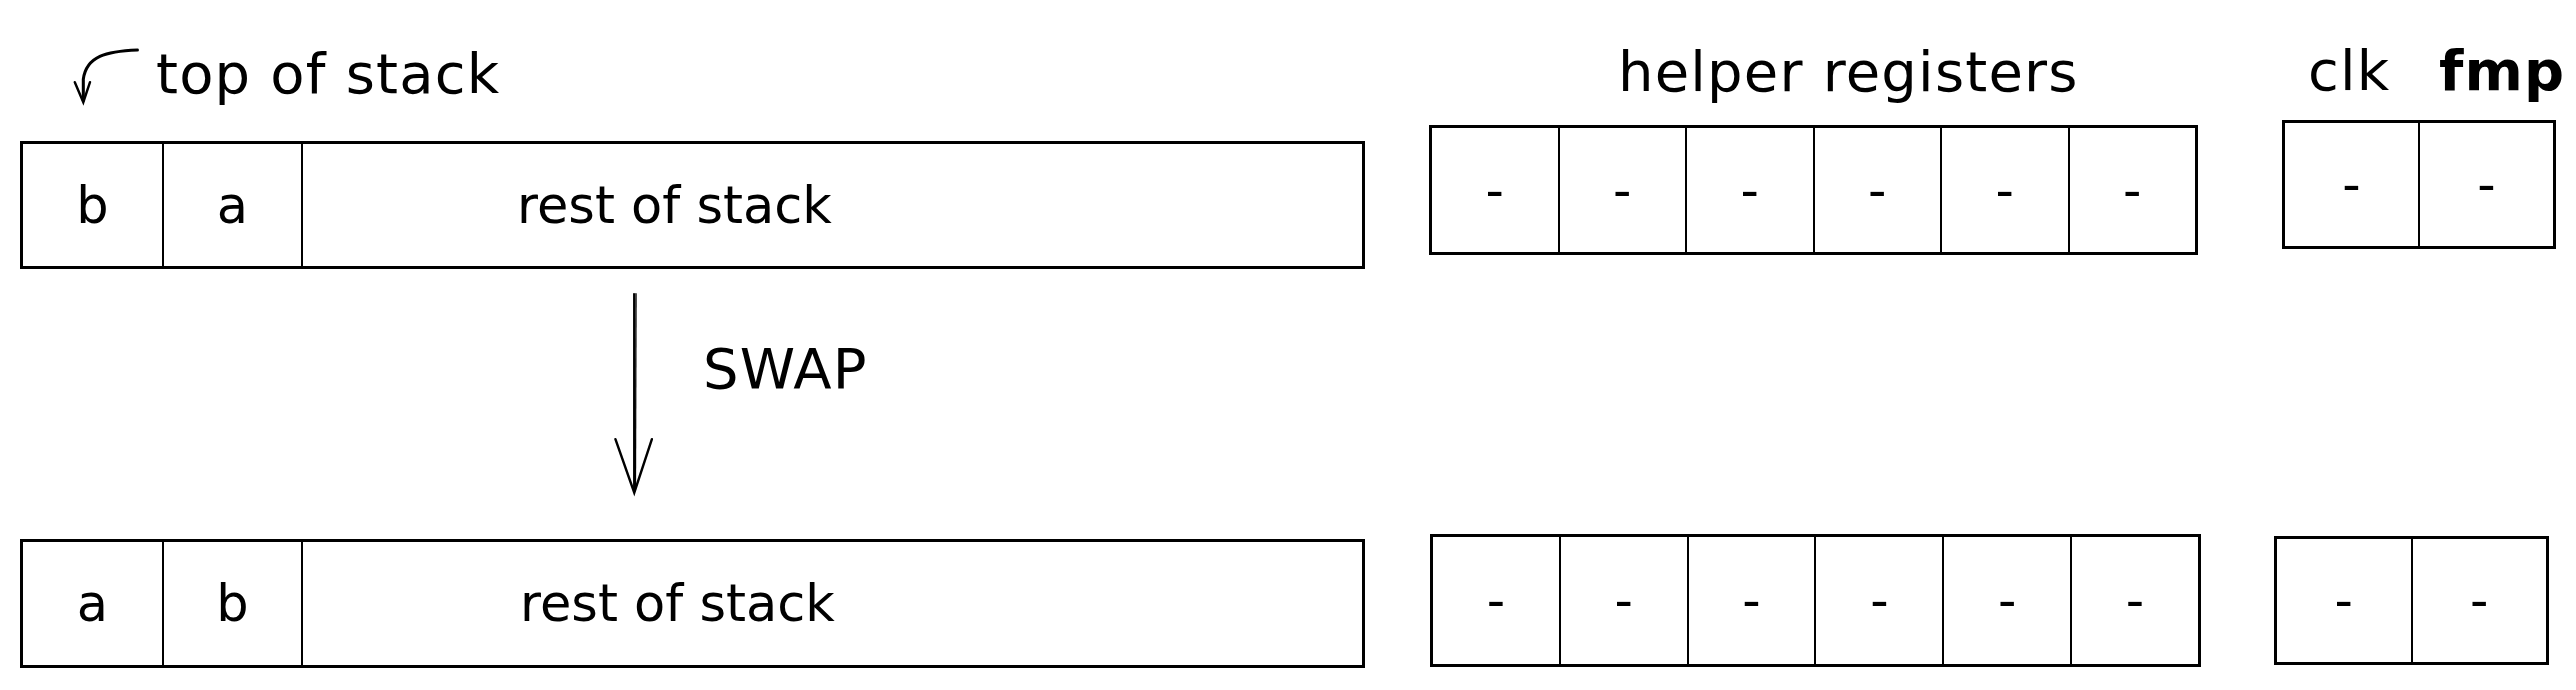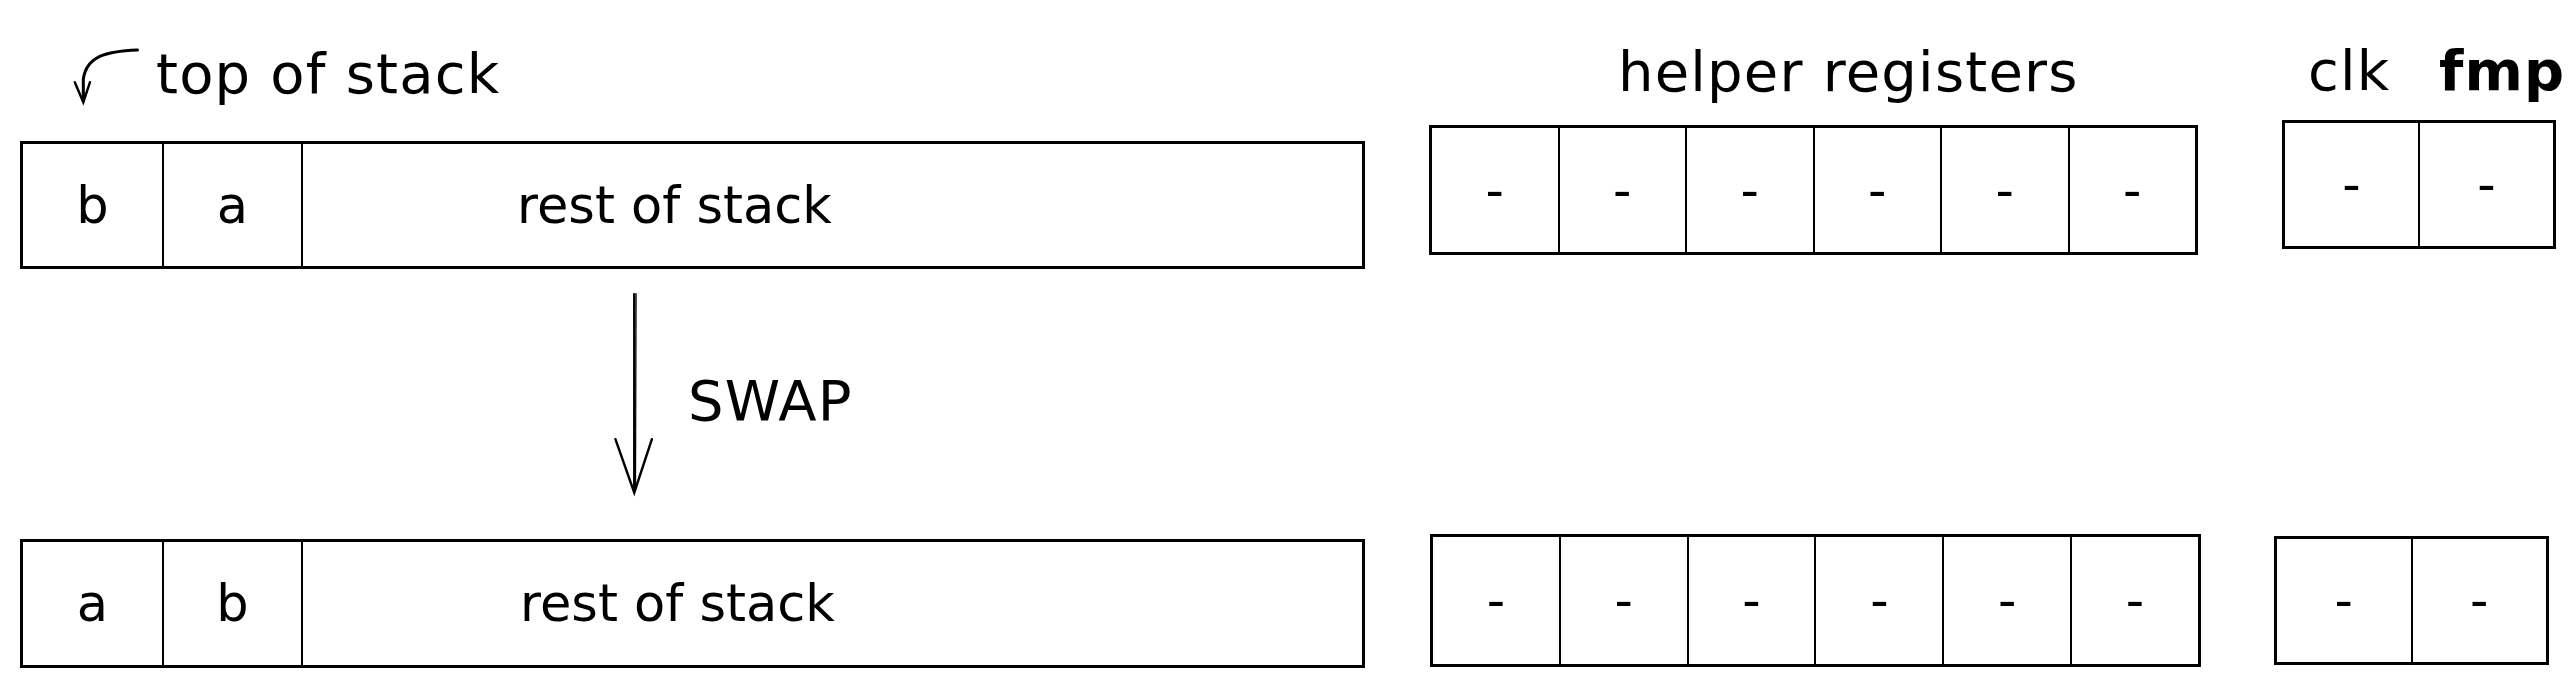--- a/index.html
+++ b/index.html
@@ -32,21 +32,21 @@
 </svg>
 
 <div class="label" style="left:156px;top:22px;margin-top:24px;">top of stack</div>
 
 <div class="label" style="left:1618px;top:44px;text-align:center;">helper registers</div>
 
 <div class="label" style="left:2308px;top:43px;text-align:right;">clk</div>
 
 <div class="label" style="left:2439px;top:43px;font-weight:bold;">fmp</div>
 
-<div class="label" style="left:688px;top:341px;margin-top:32px;">SWAP</div>
+<div class="label" style="left:703px;top:341px;">SWAP</div>
 
 <div class="box" style="left:20px;top:141px;width:1345px;height:128px;">
   <div class="cell stack-small">
     <span>b</span>
   </div>
   <div class="cell stack-small">
     <span>a</span>
   </div>
   <div class="cell stack-rest">
     <span style="margin-right:316px;">rest of stack</span>

